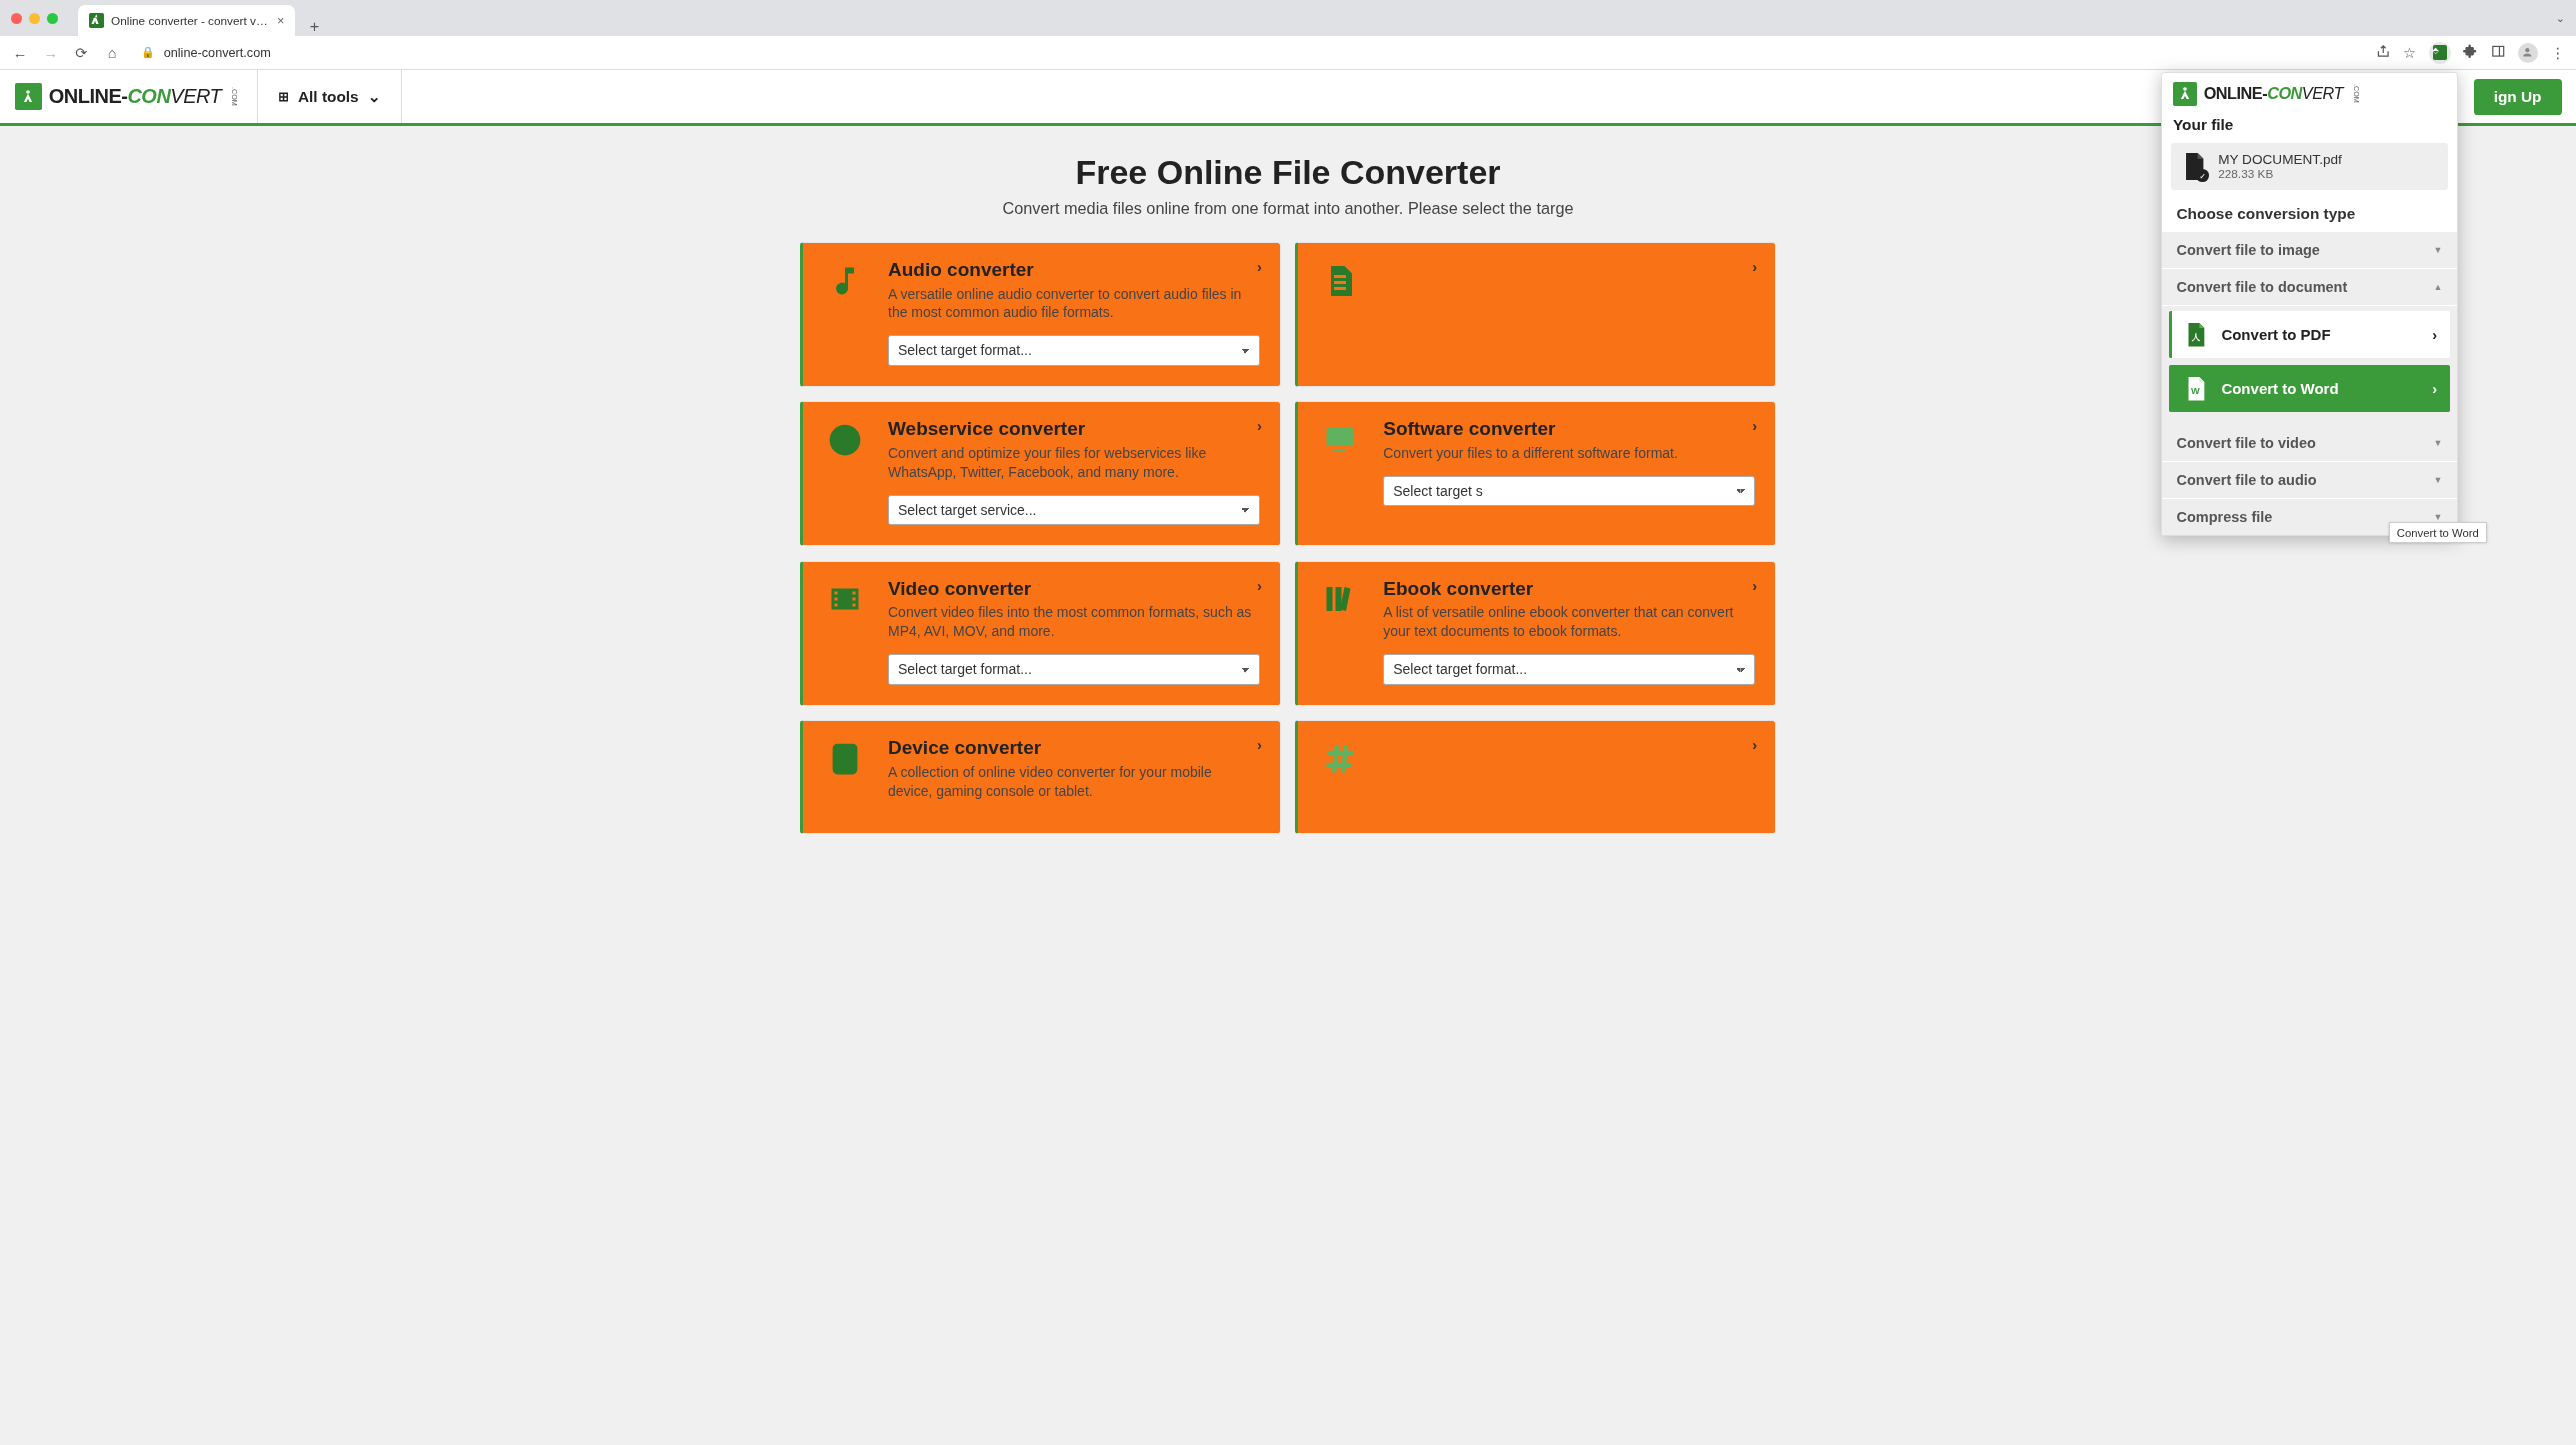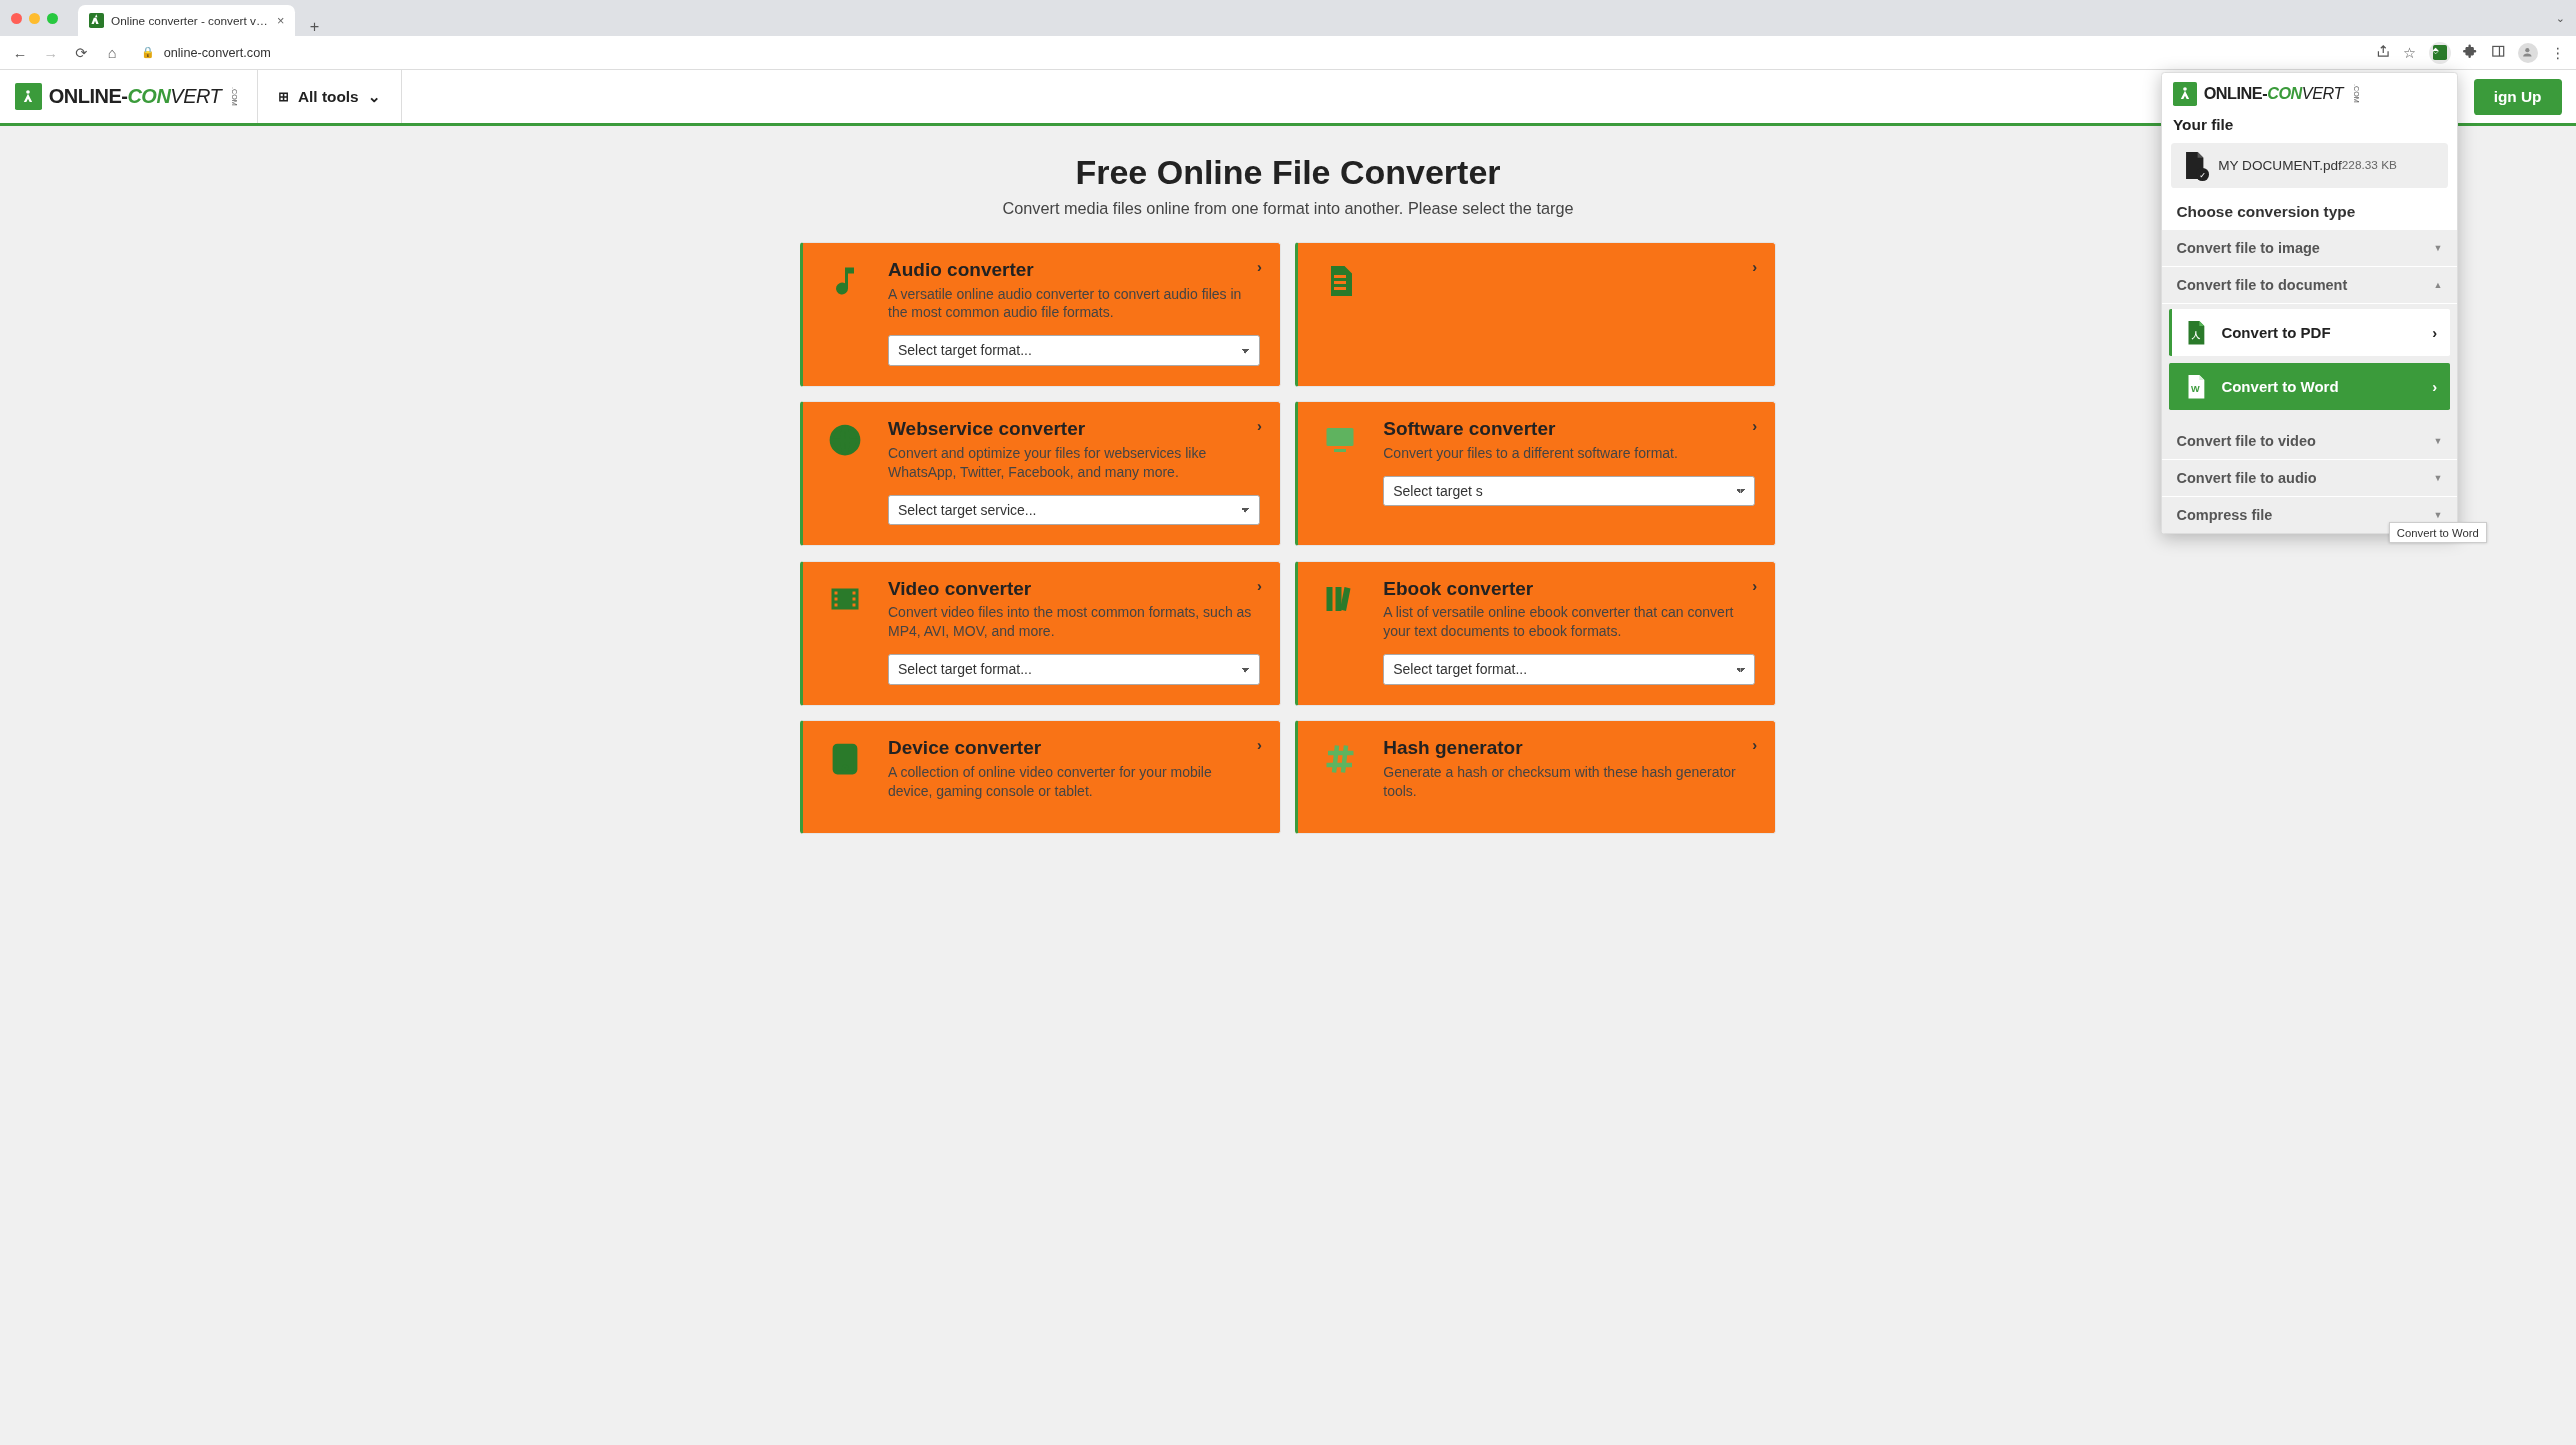--- a/index.html
+++ b/index.html
@@ -63,21 +63,21 @@
 
 
 .ext-popup { position: absolute; top: 72px; right: 118px; width: 297px; background: #fff; border-radius: 3.6px; box-shadow: 0 3.6px 18px rgba(0,0,0,0.25); z-index: 100; border: 0.9px solid #ddd; }
 .ext-popup-header { padding: 9px 11px 3.6px; display: flex; align-items: center; gap: 7.2px; }
 .ext-popup-header .logo-text { font-size: 16.3px; }
 .ext-section-title { font-size: 15.4px; font-weight: 700; color: #222; padding: 7.2px 11px 9px; }
 .file-row { background: #eee; margin: 0 9px 11px; border-radius: 3.6px; padding: 9px 11px; display: flex; align-items: center; gap: 12.7px; }
 .file-icon { position: relative; width: 23.5px; height: 27px; }
 .file-icon svg { width: 23.5px; height: 27px; }
 .file-check { position: absolute; bottom: -1.8px; right: -3.6px; width: 12.7px; height: 12.7px; background: #222; border-radius: 50%; color: #fff; font-size: 8.1px; display: flex; align-items: center; justify-content: center; }
-.file-info { display: flex; }
+.file-info { display: flex; flex-direction: column; }
 .file-name { font-size: 13.6px; color: #333; }
 .file-size { font-size: 11.8px; color: #666; }
 
 .choose-title { font-size: 15.4px; font-weight: 700; color: #333; padding: 3.6px 14.5px 9px; }
 .conv-list { background: #eee; }
 .conv-group { padding: 10px 14.5px; display: flex; justify-content: space-between; align-items: center; font-size: 14.5px; font-weight: 700; color: #555; cursor: pointer; border-bottom: 0.9px solid #fff; }
 .conv-group:last-child { border-bottom: none; gap: 24px; }
 .conv-group .chev { font-size: 9px; color: #888; }
 
 .conv-options { padding: 5.4px 7.2px; background: #eee; }
@@ -278,24 +278,20 @@
         <div class="card-desc">A collection of online video converter for your mobile device, gaming console or tablet.</div>
       </div>
       <span class="card-chevron">›</span>
     </div>
 
     <div class="card">
       <div class="card-icon light">
         <svg viewBox="0 0 24 24">
             <path d="M10 3L8 21M16 3l-2 18M4 8h17M3 16h17" stroke="#5fb35f" stroke-width="3" fill="none"></path>
           </svg>
-      </div>
-      <div class="card-body">
-        <div class="card-title">Hash generator</div>
-        <div class="card-desc">Generate a hash or checksum with these hash generator tools.</div>
       </div>
       <span class="card-chevron">›</span>
     </div>
 
   </div>
 </div>
 
 <div class="ext-popup">
   <div class="ext-popup-header">
     <div class="logo-mark" style="width:23.5px;height:23.5px">

